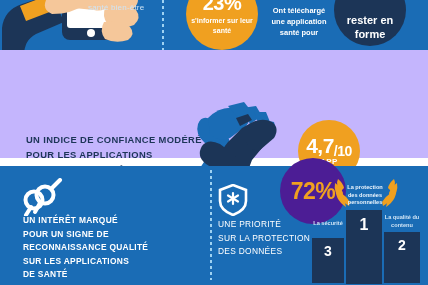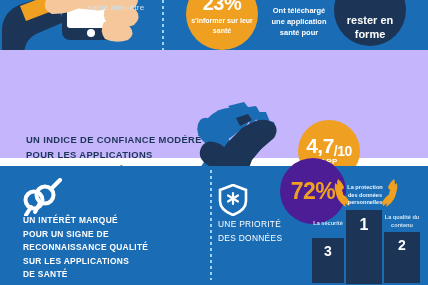--- a/index.html
+++ b/index.html
@@ -208,20 +208,21 @@
         <g stroke="#ffffff" stroke-width="2.2" stroke-linecap="round">
           <path d="M15 9 V20"></path>
           <path d="M10 11.5 L20 17.5"></path>
           <path d="M20 11.5 L10 17.5"></path>
         </g>
       </svg>
     </div>
 
     <div class="bot-right-txt">
       <div>UNE PRIORITÉ</div>
+      <div>SUR LA PROTECTION</div>
       <div>DES DONNÉES</div>
     </div>
 
     <div class="podium">
 
       <div class="laurel">
         <svg viewBox="0 0 68 30" width="68" height="30" aria-hidden="true">
           <g fill="#f0a020">
             <path d="M14 28 Q2 20 4 8 Q10 12 12 20 Z"></path>
             <path d="M10 20 Q1 14 3 4 Q9 8 11 14 Z"></path>

